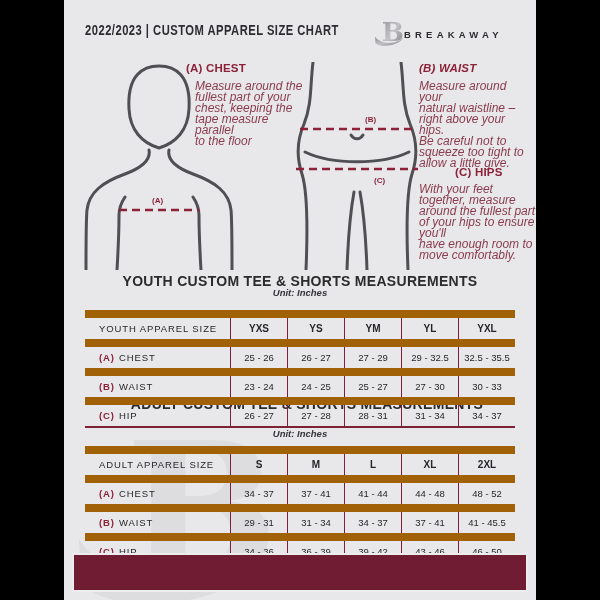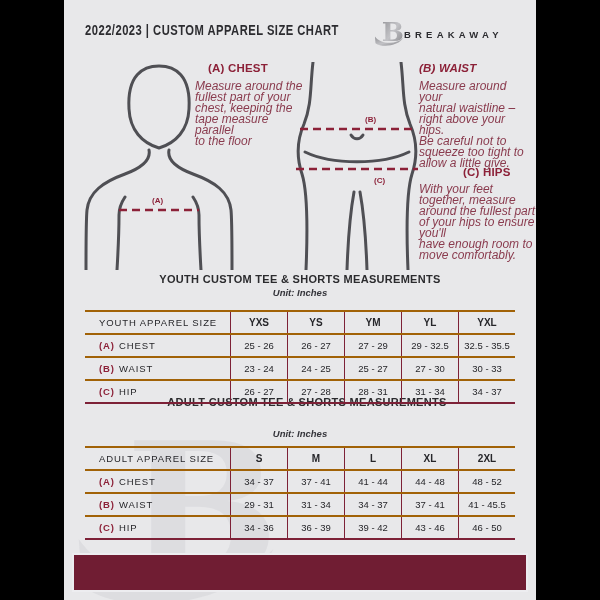--- a/index.html
+++ b/index.html
@@ -19,25 +19,25 @@
 
   
   .fig { position:absolute; }
   .guide-head { position:absolute; font-size:11.5px; font-weight:bold; color:#8c2138;
                 letter-spacing:.2px; white-space:nowrap; }
   .guide-body { position:absolute; font-size:12px; font-style:italic; color:#8a3b4e;
                 line-height:11px; white-space:pre-line; }
 
   
   .sec-title { position:absolute; left:0; width:472px; text-align:center;
-               font-size:11px; font-weight:bold; color:#2b2b2e; letter-spacing:.3px; }
+               font-size:14px; font-weight:bold; color:#2b2b2e; letter-spacing:.3px; }
   .sec-unit  { position:absolute; left:0; width:472px; text-align:center;
                font-size:9.5px; font-style:italic; font-weight:600; color:#34343a; }
   .size-table { position:absolute; left:21px; width:430px; z-index:1; }
-  .t-row { display:grid; grid-template-columns:145px repeat(5,1fr); border-top:2px solid #a16207; }
+  .t-row { display:grid; grid-template-columns:145px repeat(5,1fr); border-top:8px solid #a16207; }
   .t-row:last-child { border-bottom:2px solid #7d2137; }
   .t-cell { display:flex; align-items:center; justify-content:center;
             font-size:9.5px; color:#26262a; height:21px; border-left:1px solid #7d2137; }
   .t-cell.first { justify-content:flex-start; padding-left:14px; border-left:none;
                   letter-spacing:.9px; }
   .t-head .t-cell { font-weight:bold; font-size:10px; height:21px; }
   .t-head .t-cell.first { font-weight:normal; font-size:9.5px; }
   .row-prefix { color:#8c2138; font-weight:bold; margin-right:4px; }
 
   
@@ -98,36 +98,36 @@
         <path d="M68,130 C72,152 74,178 75,208"></path>
       </g>
       <g stroke="#8c2138" stroke-width="2.4" stroke-dasharray="8 5">
         <line x1="8" y1="67" x2="122" y2="67"></line>
         <line x1="4" y1="107" x2="126" y2="107"></line>
       </g>
       <text class="dash-label" x="73" y="60">(B)</text>
       <text class="dash-label" x="82" y="121">(C)</text>
     </svg>
 
-    <div class="guide-head" style="left:144px; top:62px;">(A) CHEST</div>
+    <div class="guide-head" style="left:122px; top:62px;">(A) CHEST</div>
     <div class="guide-body" style="left:131px; top:81px; width:114px;">Measure around the
 fullest part of your
 chest, keeping the
 tape measure parallel
 to the floor</div>
 
     <div class="guide-head" style="left:355px; top:62px;font-style:italic;">(B) WAIST</div>
     <div class="guide-body" style="left:355px; top:81px; width:108px;">Measure around your
 natural waistline –
 right above your hips.
 Be careful not to
 squeeze too tight to
 allow a little give.</div>
 
-    <div class="guide-head" style="left:363px; top:166px;padding-left:36px;">(C) HIPS</div>
+    <div class="guide-head" style="left:355px; top:166px;padding-left:36px;">(C) HIPS</div>
     <div class="guide-body" style="left:355px; top:184px; width:118px;">With your feet
 together, measure
 around the fullest part
 of your hips to ensure
 you'll
 have enough room to
 move comfortably.</div>
 
     <div class="sec-title" style="top:273px;">YOUTH CUSTOM TEE &amp; SHORTS MEASUREMENTS</div>
     <div class="sec-unit" style="top:287px;">Unit: Inches</div>

